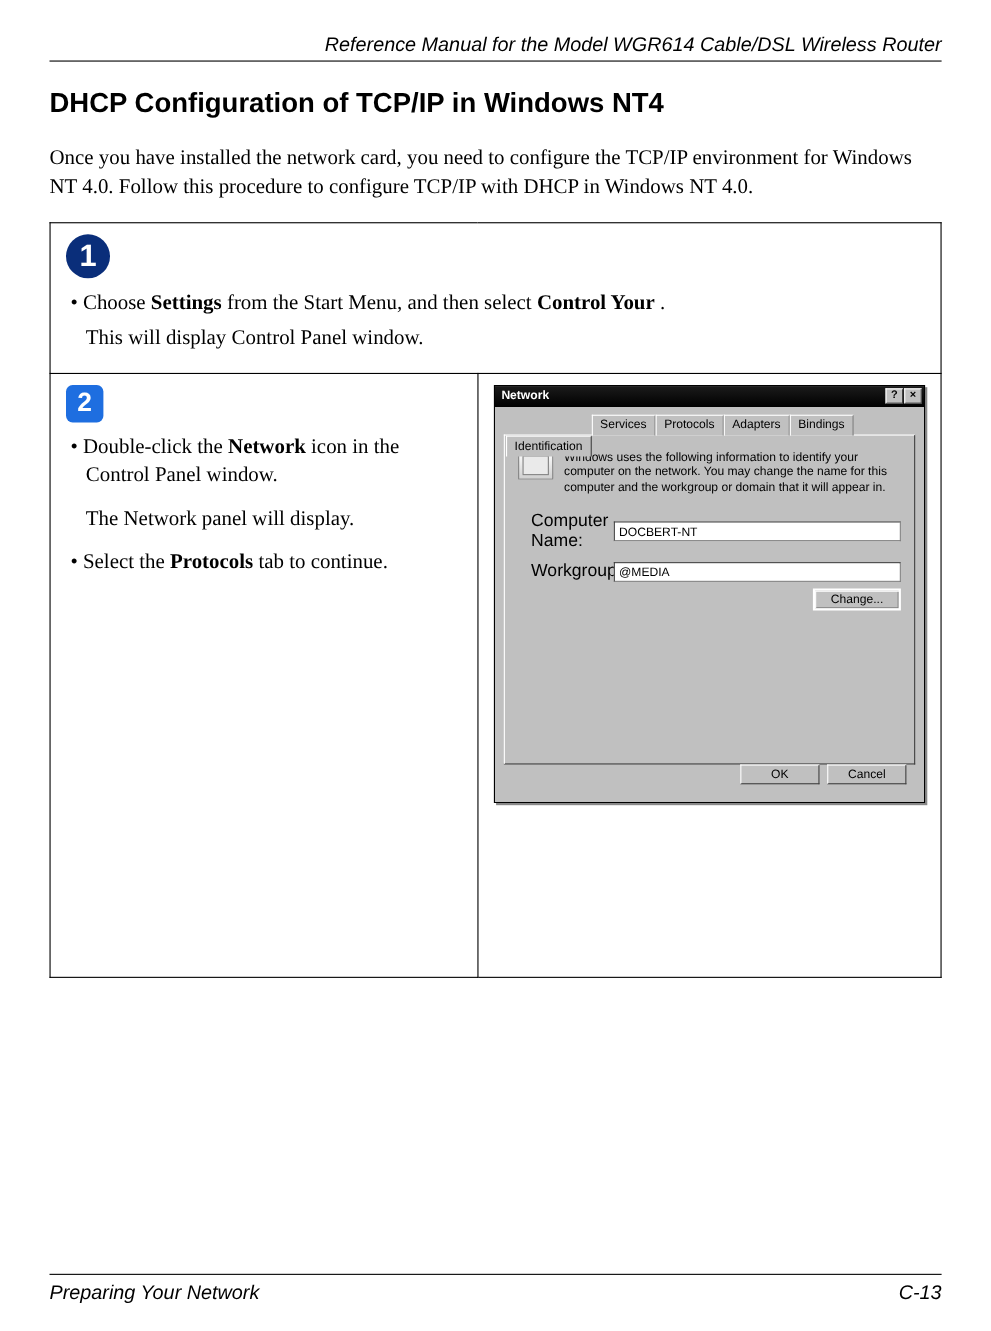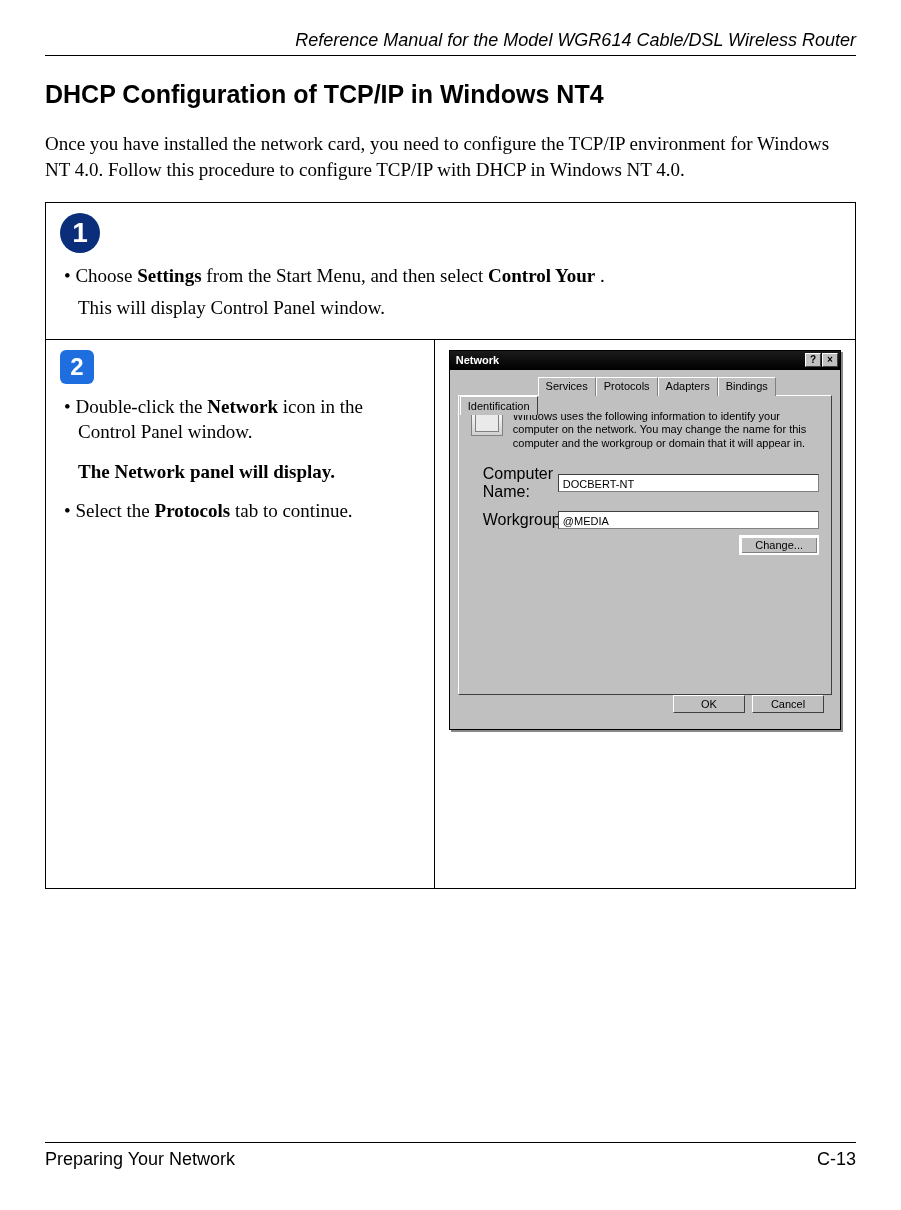--- a/index.html
+++ b/index.html
@@ -186,23 +186,24 @@
     font-size: 11px;
     cursor: default;
   }
   .btn-row-right { text-align: right; margin-top: 6px; }
   .btn.underline-first::first-letter { text-decoration: underline; }
   .dlg-footer { text-align: right; padding: 0 8px 8px 0; }
   .dlg-footer .btn { margin-left: 4px; width: 72px; text-align: center; display: inline-block;}
 
   .footer {
     position: absolute;
-    bottom: 40px;
+    bottom: 24px;
     left: 45px;
     right: 45px;
+    font-style: italic;
   }
   .hr-bot {
     border: none;
     border-top: 1.5px solid #000;
     margin: 0 0 6px 0;
   }
   .footer-row {
     display: flex;
     justify-content: space-between;
     font-family: Arial, Helvetica, sans-serif;
@@ -236,21 +237,21 @@
       </td>
     </tr>
     <tr>
       <td class="row2-left">
         <div class="step-badge badge2">2</div>
         <div class="bullet-block">
           <span>Double-click the </span>
           <b>Network</b>
           <span> icon in the Control Panel window.</span>
         </div>
-        <p class="indent-cont" style="margin-top:14px;margin-bottom:14px;font-weight:bold;">The Network panel will display.</p>
+        <p class="indent-cont" style="margin-top:14px;margin-bottom:14px;">The Network panel will display.</p>
         <div class="bullet-block">
           <span>Select the </span>
           <b>Protocols</b>
           <span> tab to continue.</span>
         </div>
         <div style="height:340px;"></div>
       </td>
       <td class="row2-right">
 
         <div class="dialog">

